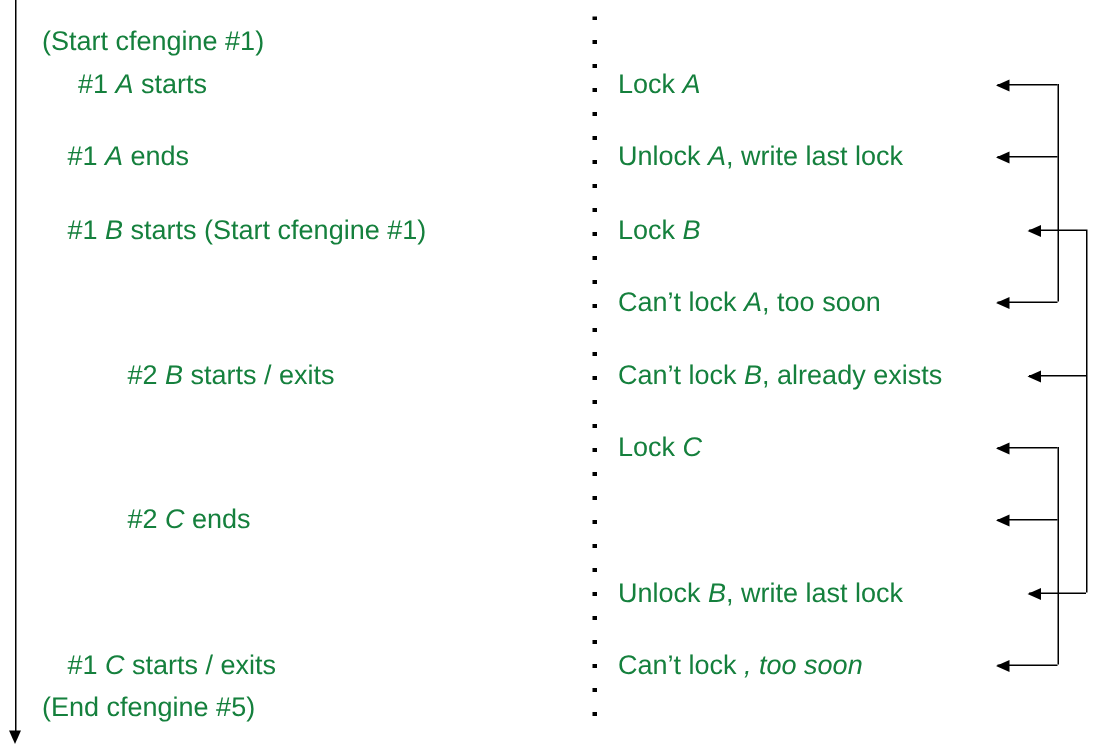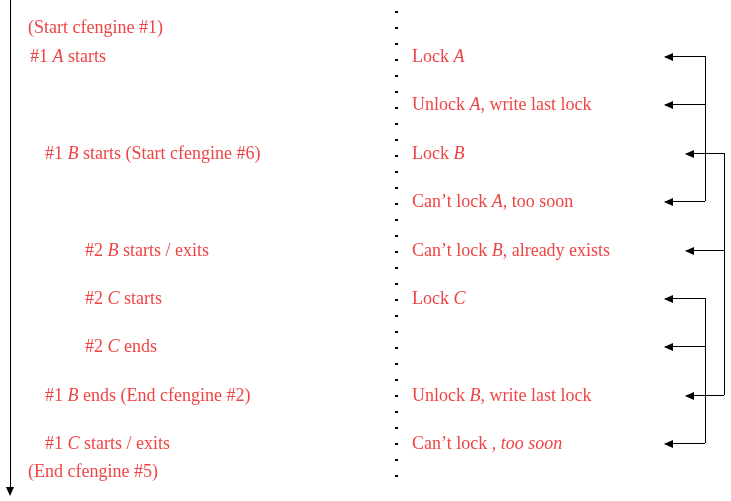--- a/index.html
+++ b/index.html
@@ -1,19 +1,19 @@
 <!DOCTYPE html>
 <html><head>
 <meta charset="utf-8">
 <style>
   html,body{margin:0;padding:0;background:#ffffff;}
   .canvas{
     position:relative;width:731px;height:501px;background:#ffffff;
-    font-family:Liberation Serif, serif;
-    font-size:18px;color:#ef4444;overflow:hidden;
+    font-family:Liberation Sans, sans-serif;
+    font-size:18px;color:#15803d;overflow:hidden;
   }
   .ev{position:absolute;line-height:22px;white-space:nowrap;}
   .mvar{font-style:italic;}
   
   .time-axis{position:absolute;width:0;border-left:1.5px solid #000;}
   .axis-head{position:absolute;width:0;height:0;
     border-left:4px solid transparent;border-right:4px solid transparent;
     border-top:9px solid #000;}
   
   .dots{position:absolute;width:2.5px;
@@ -29,26 +29,25 @@
 <body>
 
 <div class="canvas">
 
   <div class="time-axis" style="left:10px;top:0;height:488px"></div>
   <div class="axis-head" style="left:6px;top:487px"></div>
 
   <div class="dots" style="left:395px;top:11px;height:468px"></div>
 
   <div class="ev" style="left:28px;top:16px"><span>(Start cfengine #1)</span><span class="mvar"></span><span></span></div>
-  <div class="ev" style="left:30px;top:45px"><span>#1 </span><span class="mvar">A</span><span> starts</span></div>
-  <div class="ev" style="left:45px;top:142px"><span>#1 </span><span class="mvar">B</span><span> starts (Start cfengine #6)</span></div>
+  <div class="ev" style="left:52px;top:45px"><span>#1 </span><span class="mvar">A</span><span> starts</span></div>
+  <div class="ev" style="left:45px;top:93px"><span>#1 </span><span class="mvar">A</span><span> ends</span></div>
+  <div class="ev" style="left:45px;top:142px"><span>#1 </span><span class="mvar">B</span><span> starts (Start cfengine #1)</span></div>
   <div class="ev" style="left:85px;top:239px"><span>#2 </span><span class="mvar">B</span><span> starts / exits</span></div>
-  <div class="ev" style="left:85px;top:287px"><span>#2 </span><span class="mvar">C</span><span> starts</span></div>
   <div class="ev" style="left:85px;top:335px"><span>#2 </span><span class="mvar">C</span><span> ends</span></div>
-  <div class="ev" style="left:45px;top:384px"><span>#1 </span><span class="mvar">B</span><span> ends (End cfengine #2)</span></div>
   <div class="ev" style="left:45px;top:432px"><span>#1 </span><span class="mvar">C</span><span> starts / exits</span></div>
   <div class="ev" style="left:28px;top:460px"><span>(End cfengine #5)</span><span class="mvar"></span><span></span></div>
 
   <div class="ev" style="left:412px;top:45px"><span>Lock </span><span class="mvar">A</span><span></span></div>
   <div class="ev" style="left:412px;top:93px"><span>Unlock </span><span class="mvar">A</span><span>, write last lock</span></div>
   <div class="ev" style="left:412px;top:142px"><span>Lock </span><span class="mvar">B</span><span></span></div>
   <div class="ev" style="left:412px;top:239px"><span>Can’t lock </span><span class="mvar">B</span><span>, already exists</span></div>
   <div class="ev" style="left:412px;top:190px"><span>Can’t lock </span><span class="mvar">A</span><span>, too soon</span></div>
   <div class="ev" style="left:412px;top:287px"><span>Lock </span><span class="mvar">C</span><span></span></div>
   <div class="ev" style="left:412px;top:384px"><span>Unlock </span><span class="mvar">B</span><span>, write last lock</span></div>

